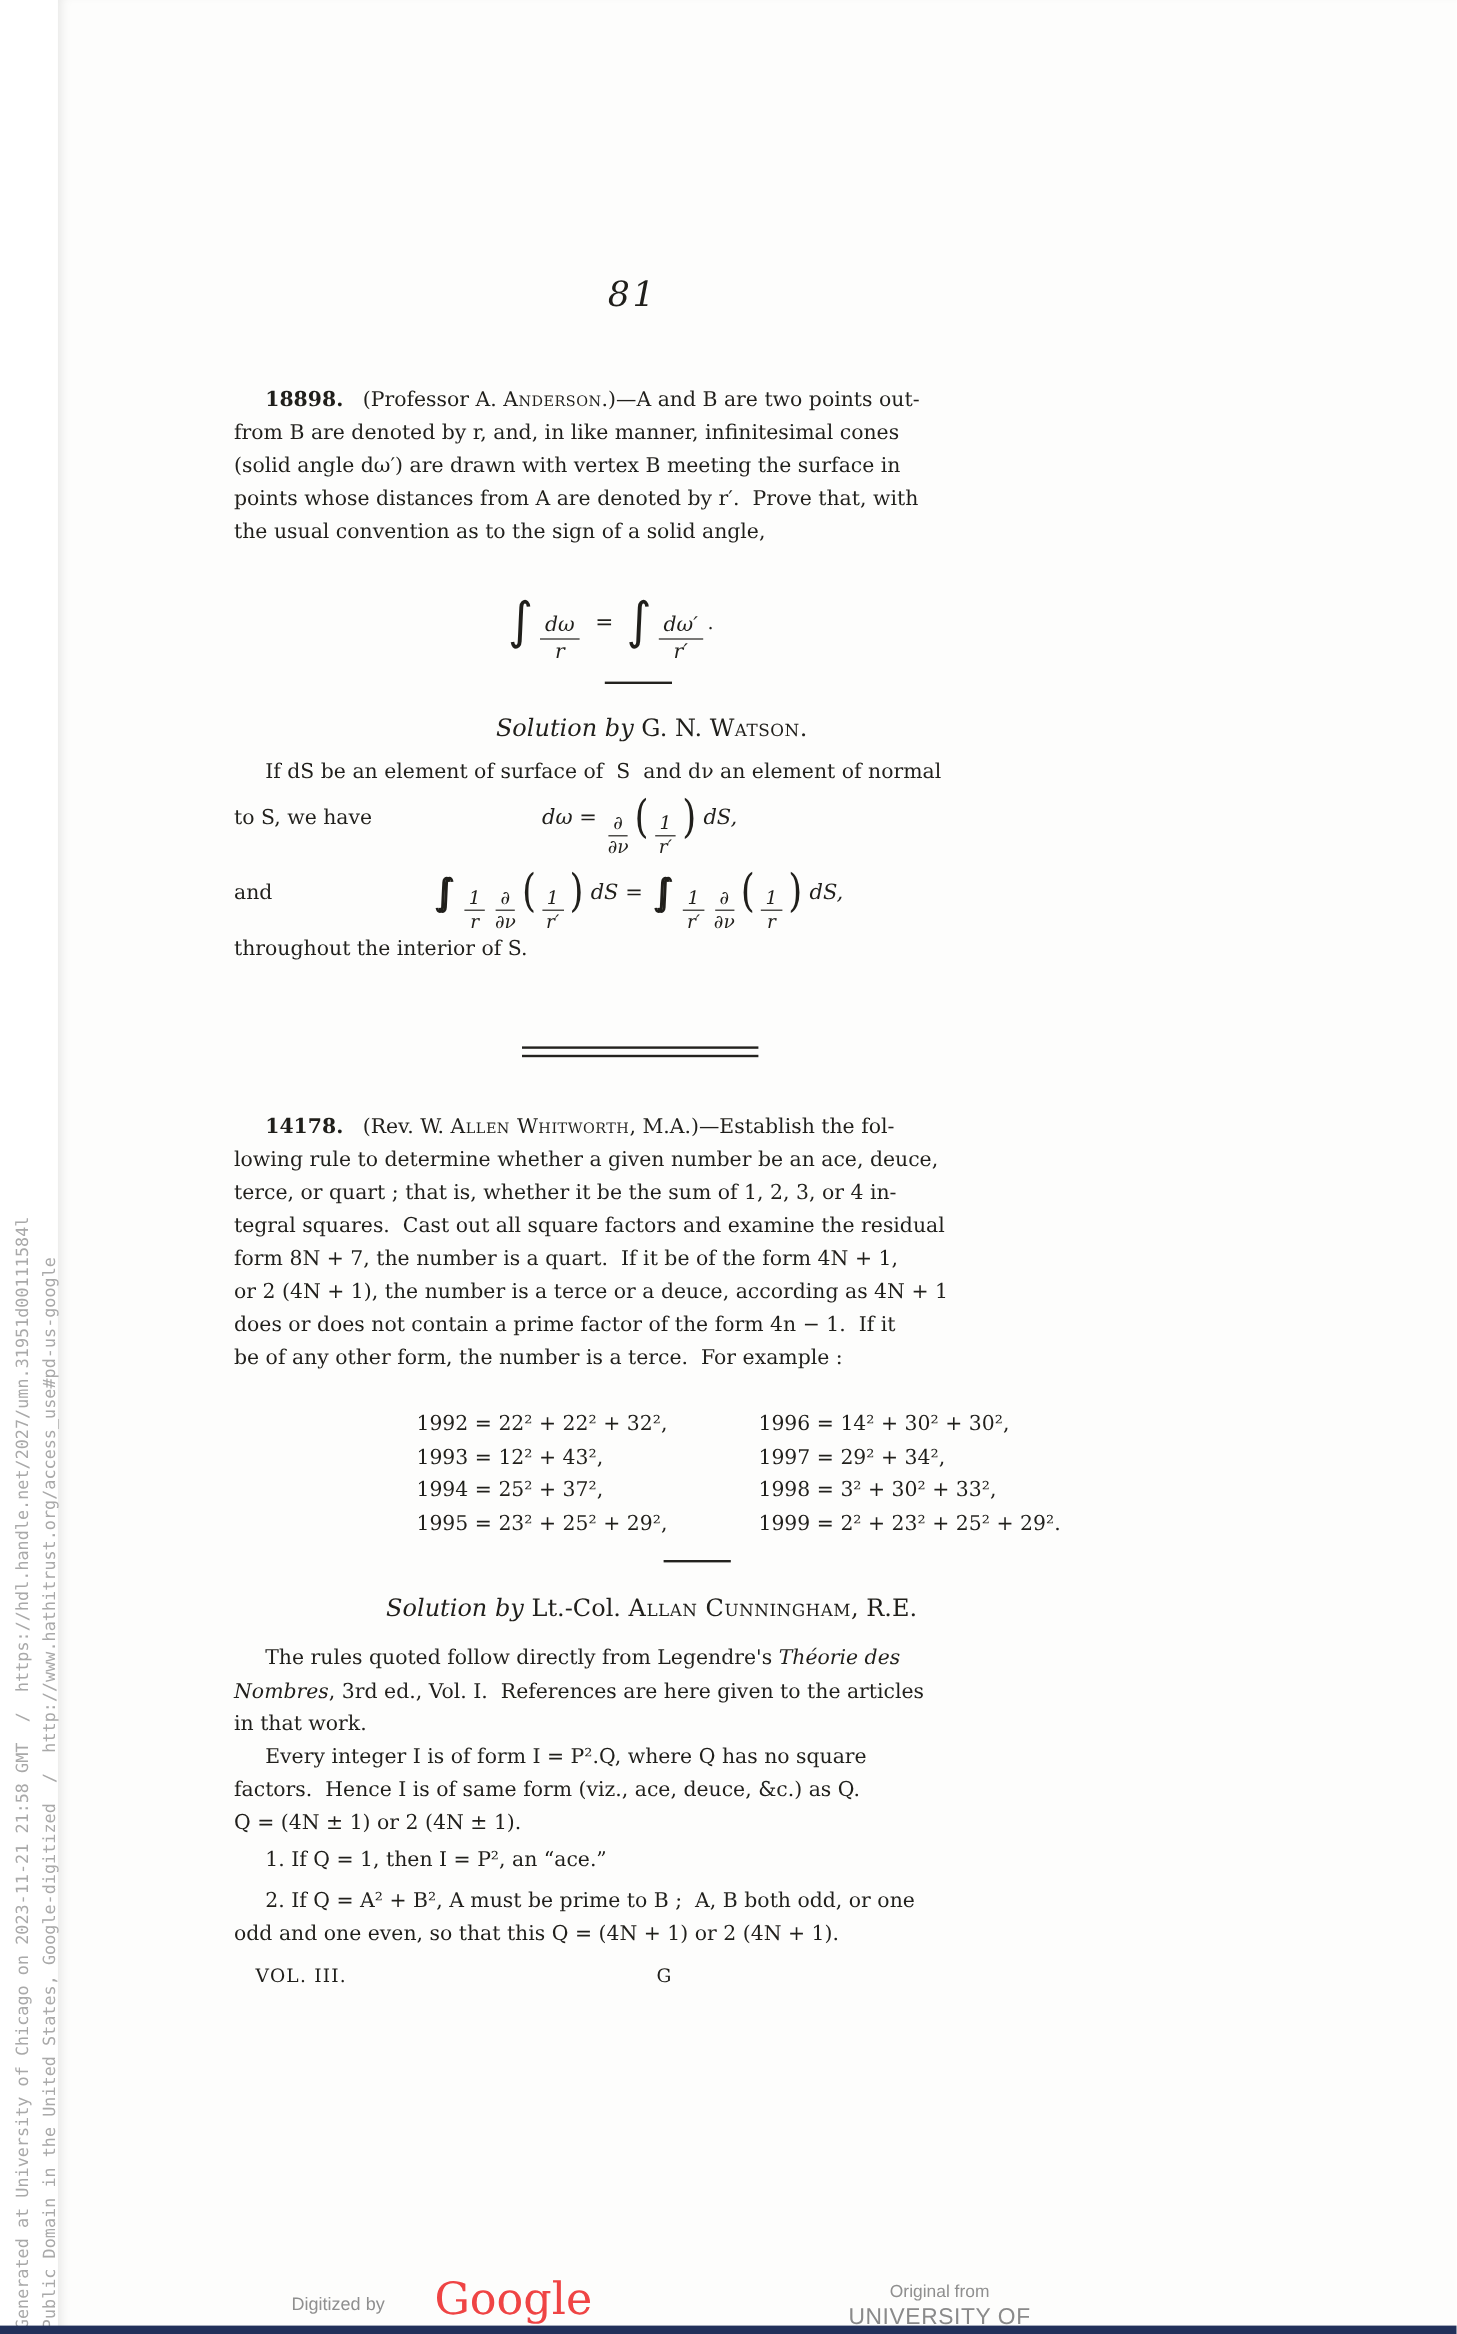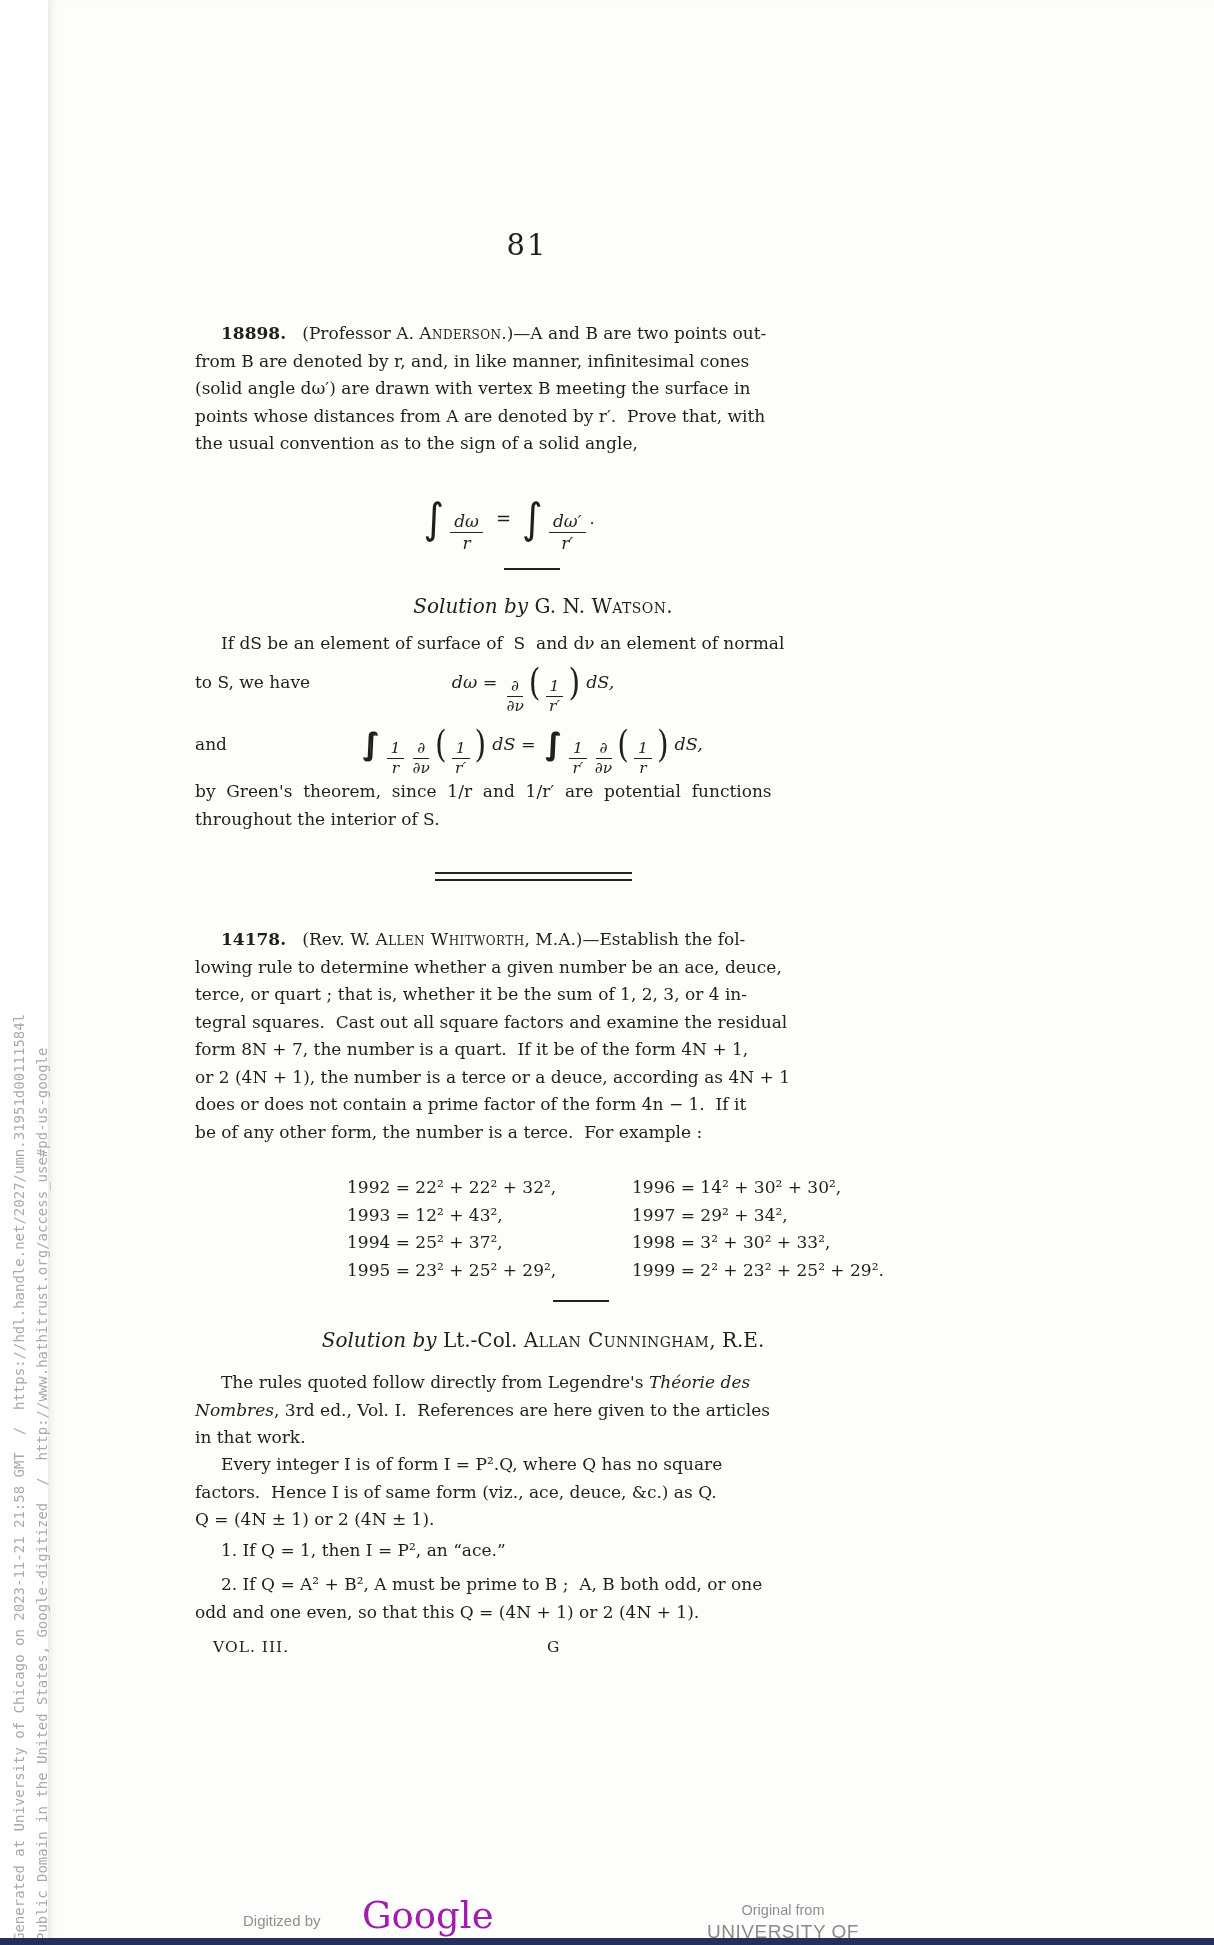--- a/index.html
+++ b/index.html
@@ -32,36 +32,36 @@
   .eqsign{font-size:18px;margin:0 9px;}
   .hr1{border-top:2.5px solid #23221e;}
   .hrdbl{border-top:2px solid #23221e;border-bottom:2px solid #23221e;height:5px;}
   .excol{position:absolute;top:0;white-space:pre;font-size:17px;line-height:27.5px;}
   .volrow{left:195px;width:626px;font-size:15.5px;letter-spacing:1px;}
   .volrow span{position:absolute;white-space:pre;}
   .meta{position:absolute;top:1941px;transform-origin:0 0;transform:rotate(-90deg);white-space:pre;
         font-family:"DejaVu Sans Mono",monospace;font-size:14px;color:#a9a9a9;}
   .gfoot{font-family:"Liberation Sans","DejaVu Sans",sans-serif;color:#8f8f8f;}
   .digitized{left:243px;top:1912px;font-size:15px;}
-  .google{left:362px;top:1894px;font-family:"DejaVu Serif",serif;font-size:37px;color:#a21caf;}
+  .google{left:362px;top:1894px;font-family:"DejaVu Serif",serif;font-size:37px;color:#ef4444;}
   .origblock{left:648px;top:1902px;width:270px;text-align:center;}
   .origfrom{font-size:14.5px;margin-bottom:3px;}
   .institution{font-size:19px;letter-spacing:.5px;color:#8a8a8a;}
   .bottombar{position:absolute;left:0;bottom:0;width:1214px;height:7px;background:var(--bottom-bar,#22305a);}
 </style>
 </head>
 <body>
 
 <div class="canvas">
   <div class="scanbg"></div>
 
   <div class="meta" style="left:11px;">Generated at University of Chicago on 2023-11-21 21:58 GMT  /  https://hdl.handle.net/2027/umn.31951d00111584l</div>
   <div class="meta" style="left:34px;">Public Domain in the United States, Google-digitized  /  http://www.hathitrust.org/access_use#pd-us-google</div>
 
-  <div class="block pageno" style="top:228px;">81</div>
+  <div class="block pageno" style="top:228px;font-style:italic;">81</div>
 
   <div class="block para" style="top:296px;margin-top:24px;">
       <div class="tline ind"><span class="b">18898.</span><span>   (Professor A. </span><span class="sc">Anderson</span><span>.)—A and B are two points out-</span></div>
       <div class="tline">from B are denoted by r, and, in like manner, infinitesimal cones</div>
       <div class="tline">(solid angle dω′) are drawn with vertex B meeting the surface in</div>
       <div class="tline">points whose distances from A are denoted by r′.  Prove that, with</div>
       <div class="tline">the usual convention as to the sign of a solid angle,</div>
     </div>
 
   <div class="block eqc" style="top:488px;height:60px;">
@@ -136,21 +136,20 @@
       <span class="frac sm">
           <span class="fn">1</span>
           <span class="fd">r</span>
         </span>
       <span class="bigp">)</span>
       <span class="mvar">dS,</span>
     </span>
   </div>
 
   <div class="block para" style="top:778px;">
-      <div class="tline">by  Green's  theorem,  since  1/r  and  1/r′  are  potential  functions</div>
       <div class="tline">throughout the interior of S.</div>
     </div>
 
   <div class="block hrdbl" style="top:872px;left:435px;width:197px;"></div>
 
   <div class="block para" style="top:926px;">
       <div class="tline ind"><span class="b">14178.</span><span>   (Rev. W. </span><span class="sc">Allen Whitworth</span><span>, M.A.)—Establish the fol-</span></div>
       <div class="tline">lowing rule to determine whether a given number be an ace, deuce,</div>
       <div class="tline">terce, or quart ; that is, whether it be the sum of 1, 2, 3, or 4 in-</div>
       <div class="tline">tegral squares.  Cast out all square factors and examine the residual</div>

